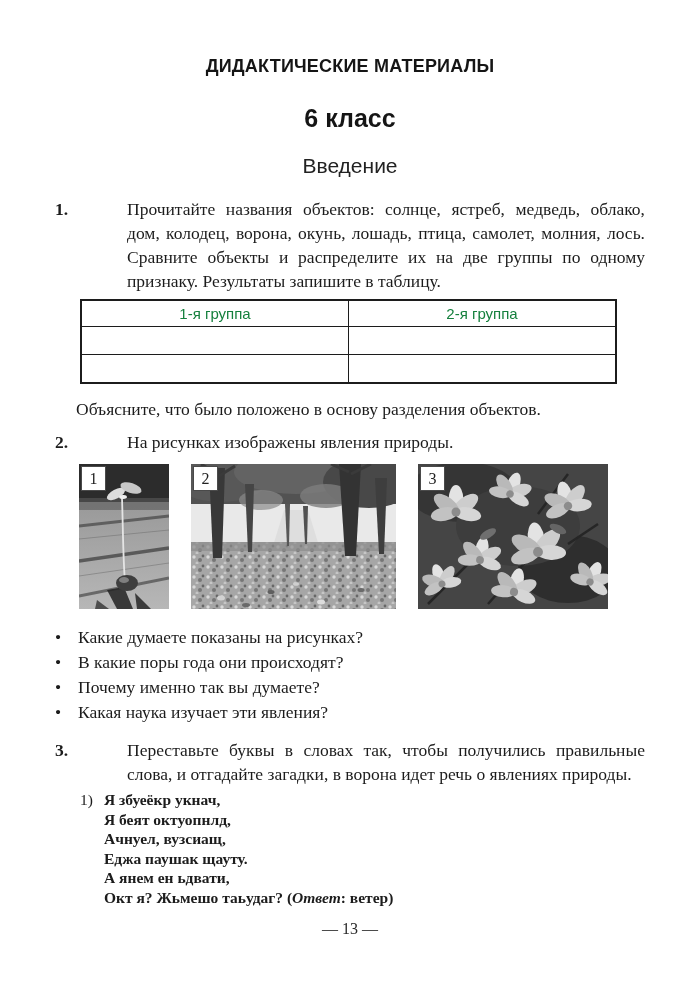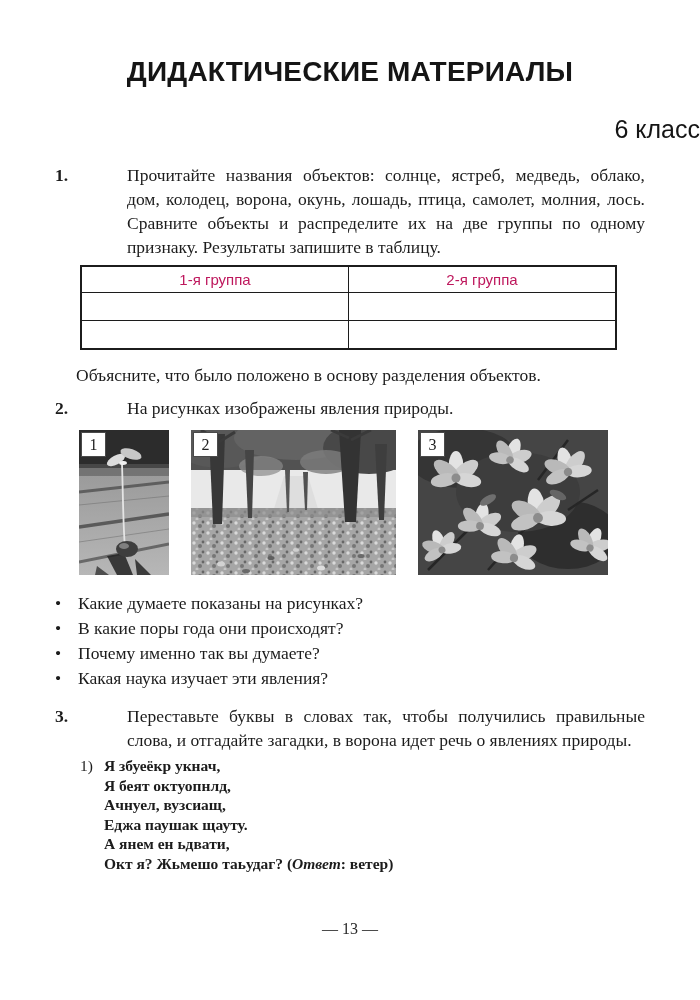--- a/index.html
+++ b/index.html
@@ -4,25 +4,25 @@
 <style>
   html,body { margin:0; padding:0; background:#ffffff; }
   .page {
     position:relative; width:700px; height:1000px; background:#fff;
     color:#1c1c1c; overflow:hidden;
     font-family:"Liberation Serif", serif;
   }
   .h-title {
     margin-top:56px; text-align:center;
     font-family:"Liberation Sans", sans-serif; font-weight:bold;
-    font-size:28px; letter-spacing:0.2px; color:#151515;
+    font-size:18px; letter-spacing:0.2px; color:#151515;
   }
   .h-subtitle {
-    margin-top:27px; text-align:right;
-    font-family:"Liberation Sans", sans-serif; font-weight:normal;
+    margin-top:27px; text-align:center;
+    font-family:"Liberation Sans", sans-serif; font-weight:bold;
     font-size:25px; color:#151515;
   }
   .h-section {
     margin-top:21px; text-align:center;
     font-family:"Liberation Sans", sans-serif; font-weight:normal;
     font-size:21px; color:#222;
   }
   .content { margin:0 55px; width:590px; }
   .item { display:flex; align-items:flex-start; }
   .item-num {
@@ -35,21 +35,21 @@
   .item-3 { margin-top:13px; }
 
   table.group-table {
     border-collapse:collapse; margin:6px 0 0 25px;
     width:537px; table-layout:fixed;
     border:2px solid #1c1c1c;
   }
   table.group-table th {
     border:1px solid #1c1c1c; height:23px;
     font-family:"Liberation Sans", sans-serif; font-weight:normal;
-    font-size:15px; text-align:center; color:#be185d;
+    font-size:15px; text-align:center; color:#15803d;
   }
   table.group-table td { border:1px solid #1c1c1c; height:25px; }
 
   .followup { margin:13px 0 0 21px; }
 
   .figures { display:flex; gap:22px; margin:10px 0 0 24px; }
   .figure { position:relative; flex:0 0 auto; }
   .figure svg { display:block; }
   .fig-badge {
     position:absolute; top:2px; left:2px; width:23px; height:23px;
@@ -72,20 +72,21 @@
     font-family:Liberation Serif, serif; font-size:16px; color:#2a2a2a;
   }
 </style>
 </head>
 <body>
 
 <div class="page">
 
   <div class="h-title">ДИДАКТИЧЕСКИЕ МАТЕРИАЛЫ</div>
   <div class="h-subtitle">6 класс</div>
+  <div class="h-section">Введение</div>
 
   <div class="content">
 
     <div class="item item-1">
       <div class="item-num">1.</div>
       <div class="item-body">
         <div class="para">Прочитайте названия объектов: солнце, ястреб, медведь, облако, дом, колодец, ворона, окунь, лошадь, птица, самолет, молния, лось. Сравните объекты и распределите их на две группы по одному признаку. Результаты запишите в таблицу.</div>
       </div>
     </div>
 

